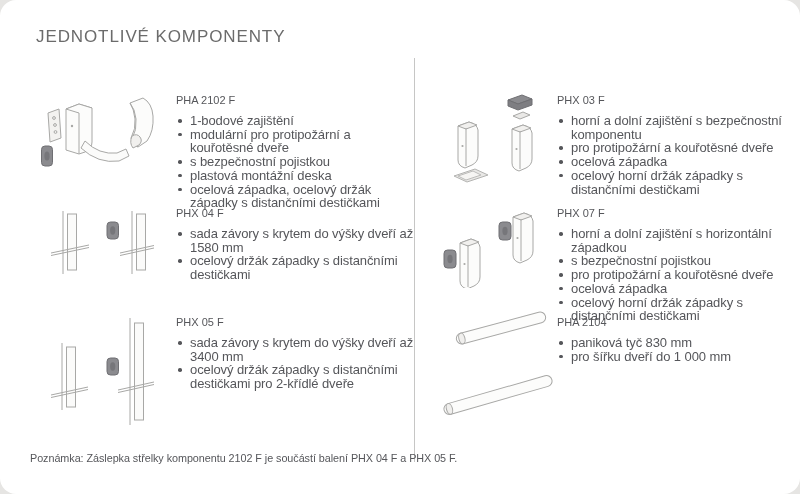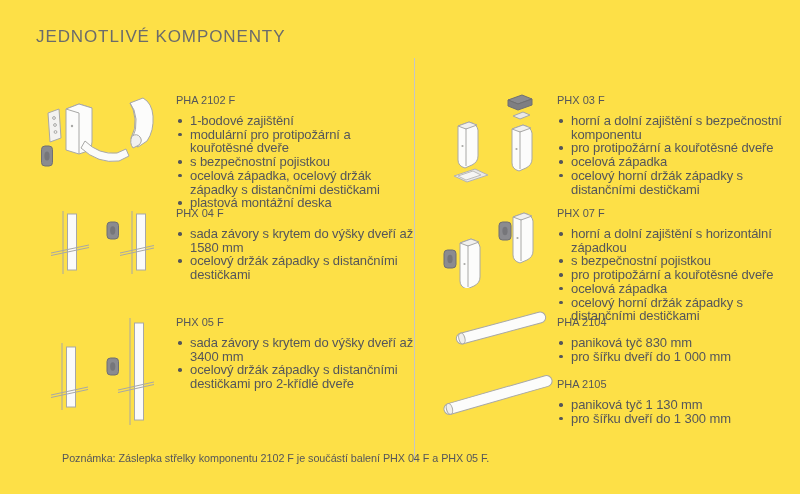--- a/index.html
+++ b/index.html
@@ -3,21 +3,21 @@
 <meta charset="utf-8">
 <style>
   * { margin:0; padding:0; box-sizing:border-box; }
   html,body { width:800px; height:494px; }
   body {
     font-family:"Liberation Sans", sans-serif;
     background:#e6e5e3;
     position:relative;
     overflow:hidden;
   }
-  .page { position:absolute; left:0; top:0; width:800px; height:494px; background:#fde047; }
+  .page { position:absolute; left:0; top:0; width:800px; height:494px; background:#ffffff;border-radius:16px; }
   .title {
     position:absolute; left:36px; top:27px;
     font-size:17px; font-weight:400; letter-spacing:0.9px;
     color:#6b6b6b;
   }
   .divider {
     position:absolute; left:414px; top:58px;
     width:1px; height:404px; background:#c6c6c5;
   }
   .comp { position:absolute; color:#55565a; }
@@ -30,21 +30,21 @@
     position:relative; padding-left:14px;
     font-size:13px; line-height:13.7px; letter-spacing:-0.1px;
   }
   .comp li::before {
     content:""; position:absolute; left:2px; top:5px;
     width:3.5px; height:3.5px; border-radius:50%; background:#55565a;
   }
   .illu { position:absolute; }
   .note {
     position:absolute; left:30px; top:452px;
-    font-size:10.8px; color:#55565a; letter-spacing:-0.05px;margin-left:32px;
+    font-size:10.8px; color:#55565a; letter-spacing:-0.05px;
   }
 </style>
 </head>
 <body>
 
 <div class="page">
 
   <h1 class="title">JEDNOTLIVÉ KOMPONENTY</h1>
 
   <div class="divider"></div>
@@ -154,22 +154,22 @@
       <ellipse cx="9.5" cy="23" rx="3" ry="5.5" fill="#f0efed" stroke="#a8a8a6"></ellipse>
     </g>
   </svg>
 
   <section class="comp" style="left:176px;top:94px;width:238px">
     <h2>PHA 2102 F</h2>
     <ul>
       <li>1-bodové zajištění</li>
       <li>modulární pro protipožární a kouřotěsné dveře</li>
       <li>s bezpečnostní pojistkou</li>
+      <li>plastová montážní deska</li>
       <li>ocelová západka, ocelový držák západky s distančními destičkami</li>
-      <li>plastová montážní deska</li>
     </ul>
   </section>
 
   <section class="comp" style="left:176px;top:207px;width:238px">
     <h2>PHX 04 F</h2>
     <ul>
       <li>sada závory s krytem do výšky dveří až 1580 mm</li>
       <li>ocelový držák západky s distančními destičkami</li>
     </ul>
   </section>
@@ -204,23 +204,16 @@
   </section>
 
   <section class="comp" style="left:557px;top:316px;width:243px">
     <h2>PHA 2104</h2>
     <ul>
       <li>paniková tyč 830 mm</li>
       <li>pro šířku dveří do 1 000 mm</li>
     </ul>
   </section>
 
-  <section class="comp" style="left:557px;top:378px;width:243px">
-    <h2>PHA 2105</h2>
-    <ul>
-      <li>paniková tyč 1 130 mm</li>
-      <li>pro šířku dveří do 1 300 mm</li>
-    </ul>
-  </section>
 
   <p class="note">Poznámka: Záslepka střelky komponentu 2102 F je součástí balení PHX 04 F a PHX 05 F.</p>
 
 </div>
 
 </body></html>

